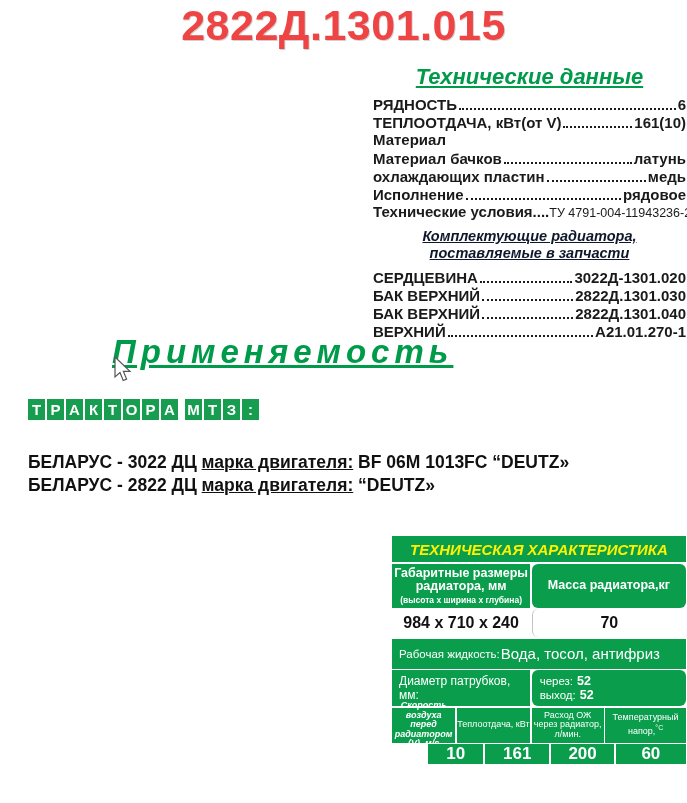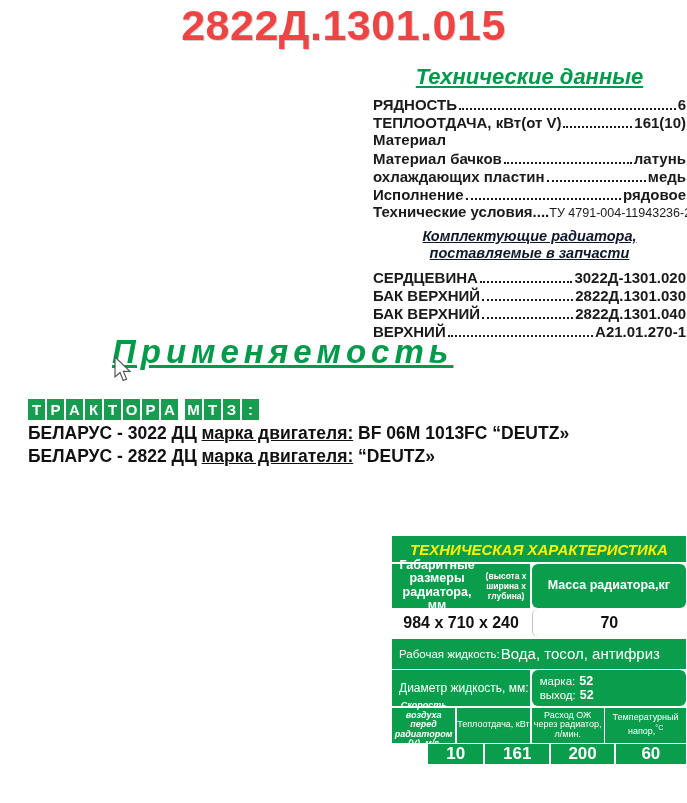--- a/index.html
+++ b/index.html
@@ -41,39 +41,39 @@
     color:#009b4a; text-decoration:underline; white-space:nowrap;
   }
   .cursor { position:absolute; left:112px; top:356px; width:20px; height:28px; }
   .tractor-label { position:absolute; left:28px; top:399px; display:flex; }
   .tile {
     display:inline-flex; align-items:center; justify-content:center;
     background:#169d4f; color:#ffffff; font-weight:bold; font-size:15px;
     min-width:17px; height:21px; padding:0 2px; margin-right:2px;
   }
   .tile-gap { width:5px; }
-  .belarus-lines { position:absolute; left:28px; top:422px; font-size:17.5px; font-weight:bold; line-height:22.5px; color:#111; white-space:nowrap; }
+  .belarus-lines { position:absolute; left:28px; top:451px; font-size:17.5px; font-weight:bold; line-height:22.5px; color:#111; white-space:nowrap; }
   .belarus-lines .u { text-decoration:underline; }
   
   .spec-table {
     position:absolute; left:392px; top:536px; width:294px;
     background:#ffffff; display:flex; flex-direction:column; gap:1.5px;
   }
   .t-row { display:flex; gap:1.5px; }
   .cell { background:#0a9e4c; color:#ffffff; }
   .t-title1 {
     height:26px; display:flex; align-items:center; justify-content:center;
     font-size:15px; font-weight:bold; font-style:italic; color:#fff200;
   }
   .t-title2 {
     height:28px; display:flex; align-items:center; justify-content:center;
     font-size:13.5px; font-weight:bold; color:#fff200; letter-spacing:0.3px;
   }
   .hdr2 { height:44px; }
-  .hdr2 .c { display:flex; flex-direction:row; align-items:center; justify-content:center; text-align:center; }
+  .hdr2 .c { display:flex; flex-direction:column; align-items:center; justify-content:center; text-align:center; }
   .c-left { width:47%; } .c-right { flex:1;border-radius:6px; }
   .hdr2 .main { font-size:12.5px; font-weight:bold; line-height:13.5px; }
   .hdr2 .note { font-size:8.5px; font-weight:bold; margin-top:1px; }
   .val2 { height:28px; }
   .val2 .c {
     background:#ffffff; color:#111; display:flex; align-items:center; justify-content:center;
     font-size:16px; font-weight:bold;
   }
   .val2 .c-right { border-left:1.5px solid #c2c2c2; }
   .fluid { height:30px; display:flex; align-items:center; padding-left:7px; }
@@ -213,24 +213,24 @@
       <div class="c c-left">984 х 710 х 240</div>
       <div class="c c-right">70</div>
     </div>
     <div class="t-row">
       <div class="cell fluid k4">
         <span class="flbl">Рабочая жидкость:</span>
         <span class="fval">Вода,  тосол, антифриз</span>
       </div>
     </div>
     <div class="t-row pipes">
-      <div class="cell c c-left">Диаметр жидкость, мм:</div>
+      <div class="cell c c-left">Диаметр патрубков, мм:</div>
       <div class="cell c c-right">
         <div>
-          <span>марка:</span><span class="pv">52</span>
+          <span>через:</span><span class="pv">52</span>
         </div>
         <div>
           <span>выход:</span><span class="pv">52</span>
         </div>
       </div>
     </div>
     <div class="t-row hdr4">
       <div class="cell c k1">
         <span class="h">Скорость воздуха перед радиатором (V), м/с</span>
       </div>

